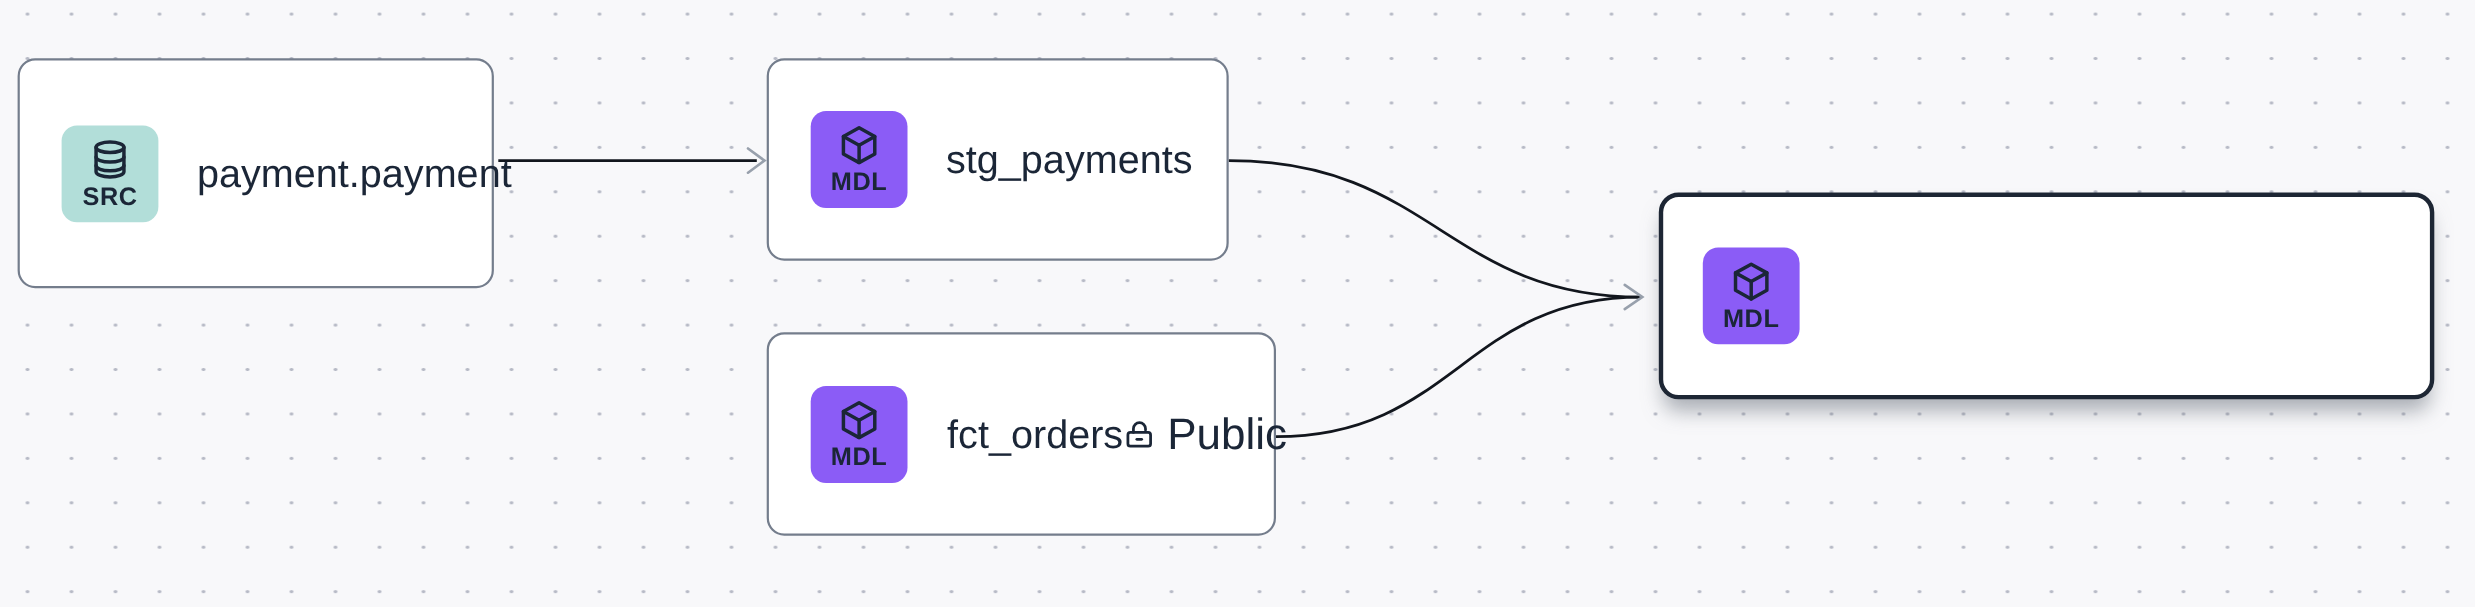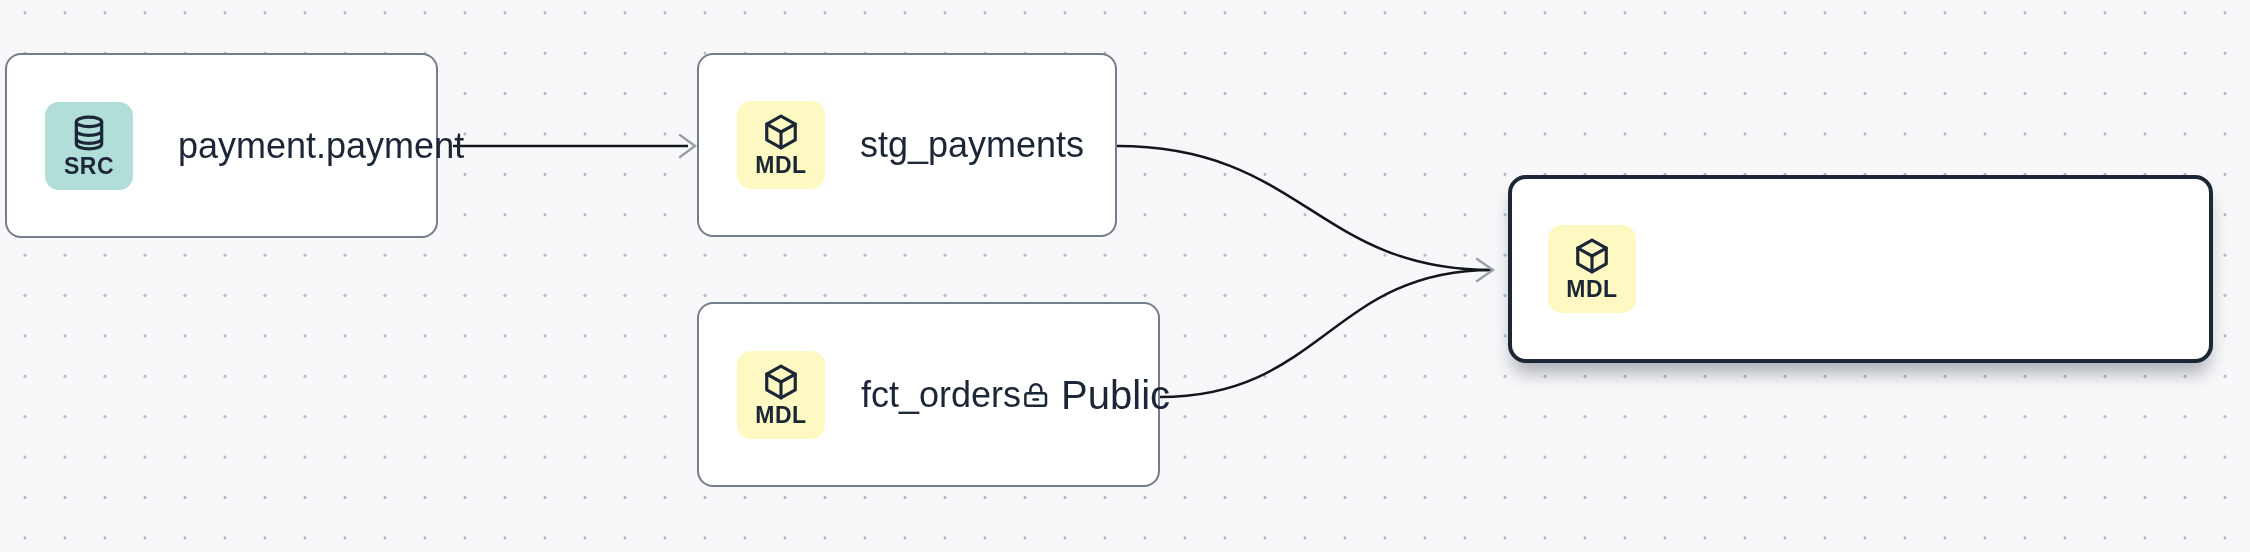--- a/index.html
+++ b/index.html
@@ -16,32 +16,32 @@
   .chev{stroke:#98a0ac;stroke-width:2.4;fill:none;stroke-linecap:round;stroke-linejoin:miter;}
   .node{
     position:absolute;box-sizing:border-box;background:#ffffff;
     border:2px solid #747d8c;border-radius:16px;
     display:flex;align-items:center;
   }
   .node.selected{
     border:4px solid #1d2634;border-radius:18px;
     box-shadow:0 14px 18px -4px rgba(108,114,126,0.55);
   }
-  #node-stripe-payment{left:5px;top:53px;width:433px;height:185px;gap:10px;}
+  #node-stripe-payment{left:16px;top:53px;width:433px;height:209px;}
   #node-stg-payments{left:697px;top:53px;width:420px;height:184px;}
   #node-fct-orders{left:697px;top:302px;width:463px;height:185px;}
   #node-agg{left:1508px;top:175px;width:705px;height:188px;}
   .badge{
     width:88px;height:88px;border-radius:14px;flex:none;
     display:flex;flex-direction:column;align-items:center;justify-content:center;
     margin-left:38px;
   }
   .node.selected .badge{margin-left:36px;}
   .badge.src{background:#b2ded9;}
-  .badge.mdl{background:#fef9c3;}
+  .badge.mdl{background:#8b5cf6;}
   .badge svg{display:block;}
   .badge-label{
     font-size:23px;font-weight:600;color:#1b2637;line-height:1;
     margin-top:3px;letter-spacing:0.5px;
   }
   .title{
     font-size:36px;color:#1b2637;margin-left:35px;line-height:44px;white-space:nowrap;
   }
   .text-col{display:flex;flex-direction:row;margin-left:36px;}
   .text-col .title{margin-left:0;}

